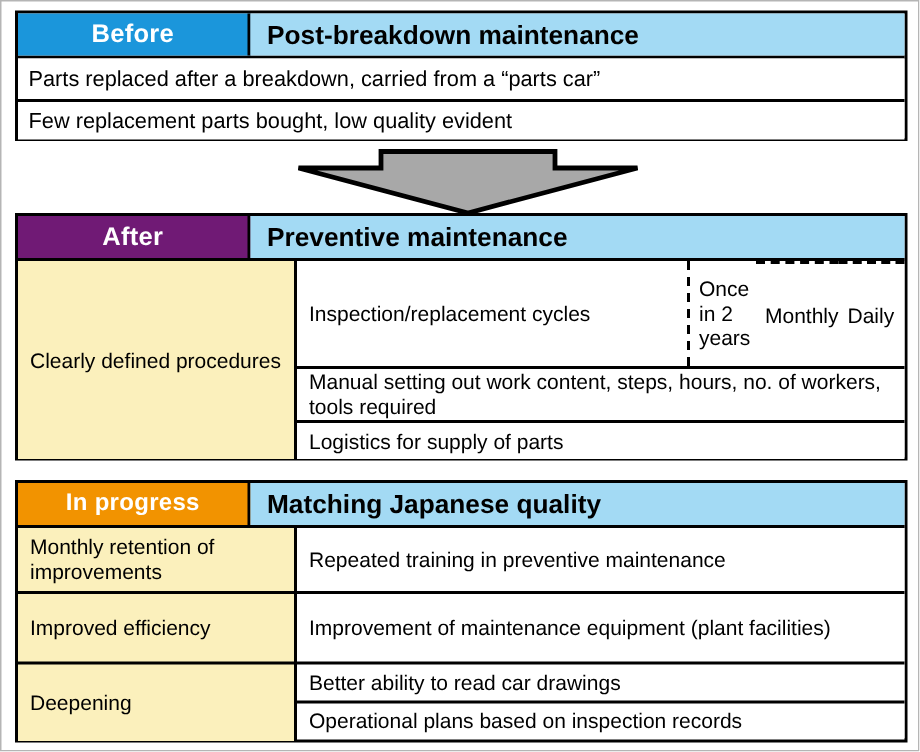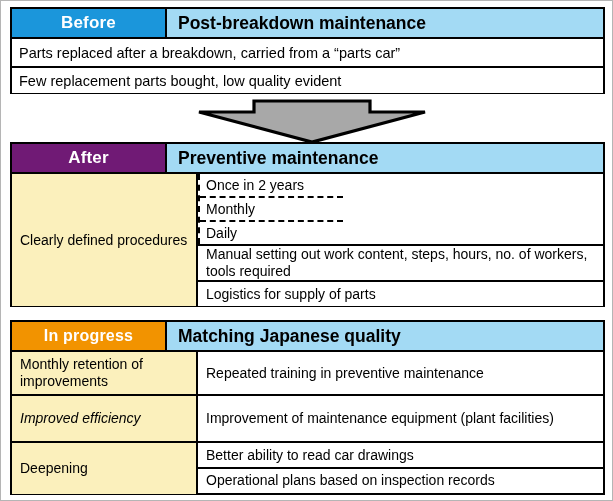--- a/index.html
+++ b/index.html
@@ -137,21 +137,21 @@
     display: flex;
     align-items: center;
     padding: 0 6px 0 8px;
     font-size: 14px;
   }
   .cycles-list {
     flex: 0 0 145px;
     box-sizing: border-box;
     border-left: 2px dashed #000;
     display: flex;
-    flex-direction: column;
+    flex-direction: row;
     justify-content: flex-end;
   }
   .cyc {
     flex: 1 1 0;
     display: flex;
     align-items: center;
     padding-left: 6px;
     font-size: 14px;
     box-sizing: border-box;
   }
@@ -195,20 +195,21 @@
       </div>
 
       <div class="body-split" style="height:132px;">
         <div class="lab-col">
           <div class="lab">Clearly defined procedures</div>
         </div>
 
         <div class="cont-col">
 
           <div class="cont cycles" style="height:70px;">
+            <div class="cycles-label">Inspection/replacement cycles</div>
             <div class="cycles-list">
               <div class="cyc">Once in 2 years</div>
               <div class="cyc">Monthly</div>
               <div class="cyc">Daily</div>
             </div>
           </div>
 
           <div class="cont" style="height:36px;">Manual setting out work content, steps, hours, no. of workers, tools required</div>
 
           <div class="cont" style="height:26px;">Logistics for supply of parts</div>
@@ -219,21 +220,21 @@
 
     <div class="block" style="top:313px; width:595px; height:175px;">
       <div class="hdr">
         <div class="badge progress">In progress</div>
         <div class="hdr-title">Matching Japanese quality</div>
       </div>
 
       <div class="body-split" style="height:142px;">
         <div class="lab-col">
           <div class="lab" style="flex:0 0 42px;">Monthly retention of improvements</div>
-          <div class="lab" style="flex:0 0 47px;font-style:italic;">Improved efficiency</div>
+          <div class="lab" style="flex:0 0 47px;">Improved efficiency</div>
           <div class="lab" style="flex:1 1 auto;">Deepening</div>
         </div>
 
         <div class="cont-col">
           <div class="cont" style="height:42px;">Repeated training in preventive maintenance</div>
           <div class="cont" style="height:47px;">Improvement of maintenance equipment (plant facilities)</div>
           <div class="cont" style="height:26px;">Better ability to read car drawings</div>
           <div class="cont" style="height:25px;">Operational plans based on inspection records</div>
         </div>
       </div>

